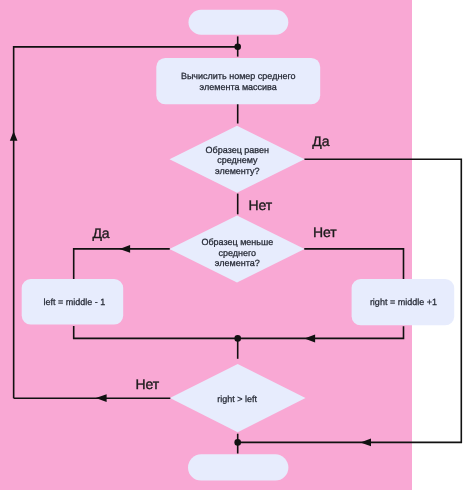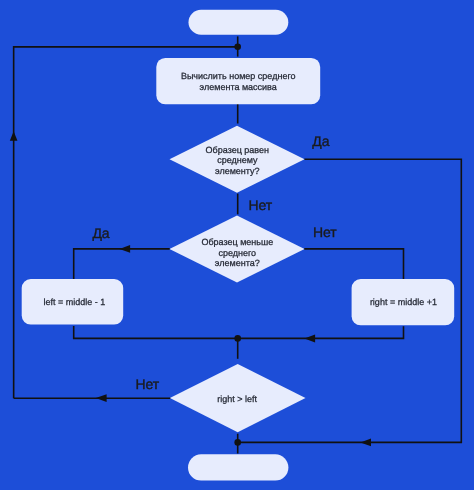--- a/index.html
+++ b/index.html
@@ -1,19 +1,19 @@
 <!DOCTYPE html>
 <html><head>
 <meta charset="utf-8">
 <style>
   html,body{margin:0;padding:0;background:#ffffff;}
   body{width:474px;height:490px;overflow:hidden;
        font-family:"Liberation Sans","DejaVu Sans",sans-serif;
        -webkit-font-smoothing:antialiased;}
-  #stage{position:relative;width:474px;height:490px;background:#1d4ed8;}
+  #stage{position:relative;width:412px;height:490px;background:#f9a8d4;}
   svg#fc{position:absolute;left:0;top:0;display:block;}
   text{text-rendering:geometricPrecision;}
   .node-fill{fill:#e7ecfd;}
   .edge{fill:none;stroke:#111111;stroke-width:1.6;stroke-linecap:butt;stroke-linejoin:miter;}
   .arrow{fill:#111111;}
   .dot{fill:#111111;}
   .ntext{fill:#232733;stroke:#232733;stroke-width:0.25;paint-order:stroke;font-size:9px;text-anchor:middle;font-family:"Liberation Sans","DejaVu Sans",sans-serif;}
   .ltext{fill:#1a1a1a;stroke:#1a1a1a;stroke-width:0.35;paint-order:stroke;font-size:14px;text-anchor:start;font-family:"Liberation Sans","DejaVu Sans",sans-serif;}
 </style>
 </head>

